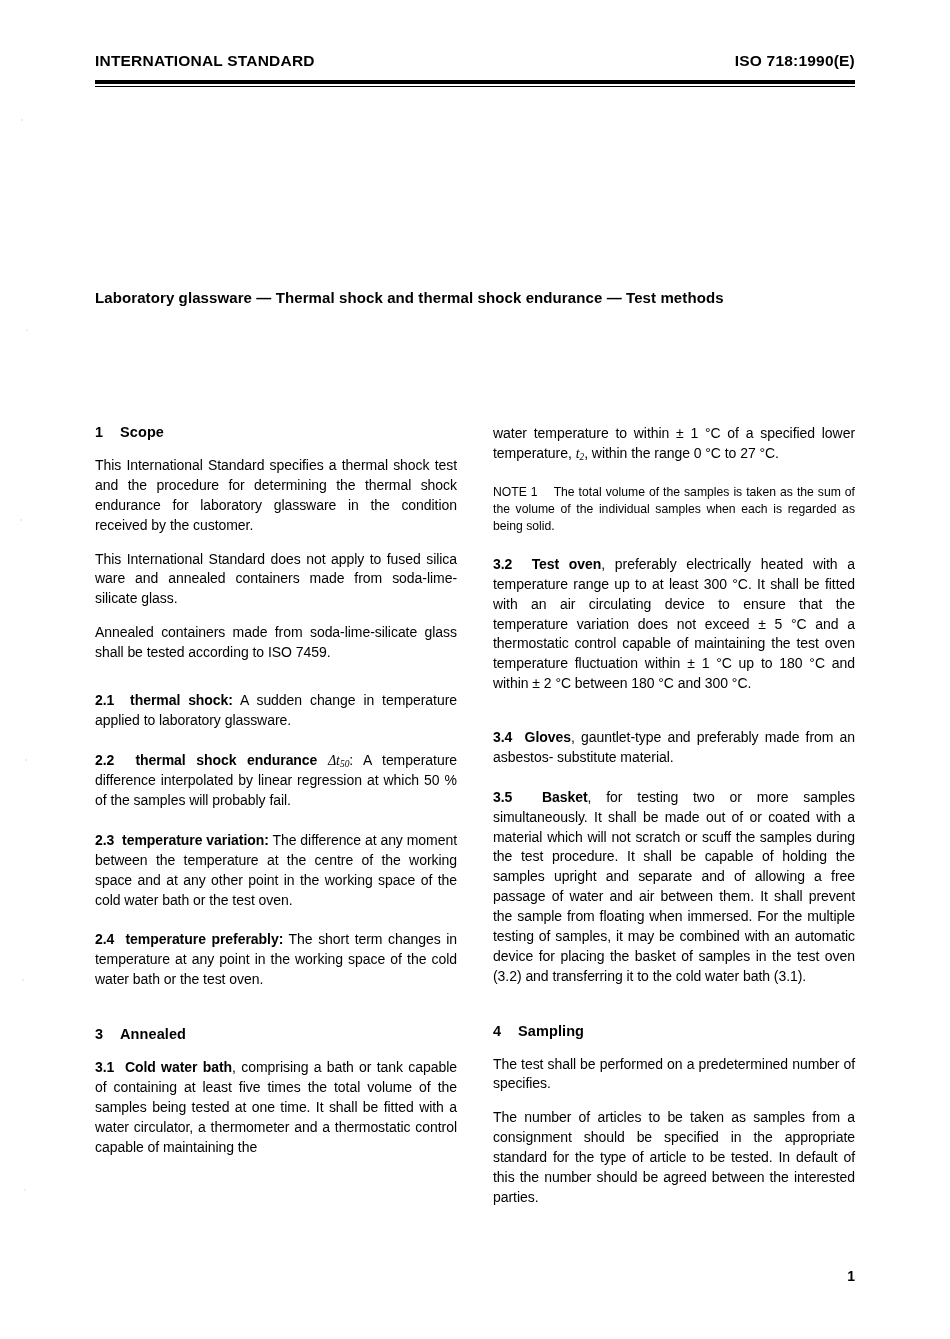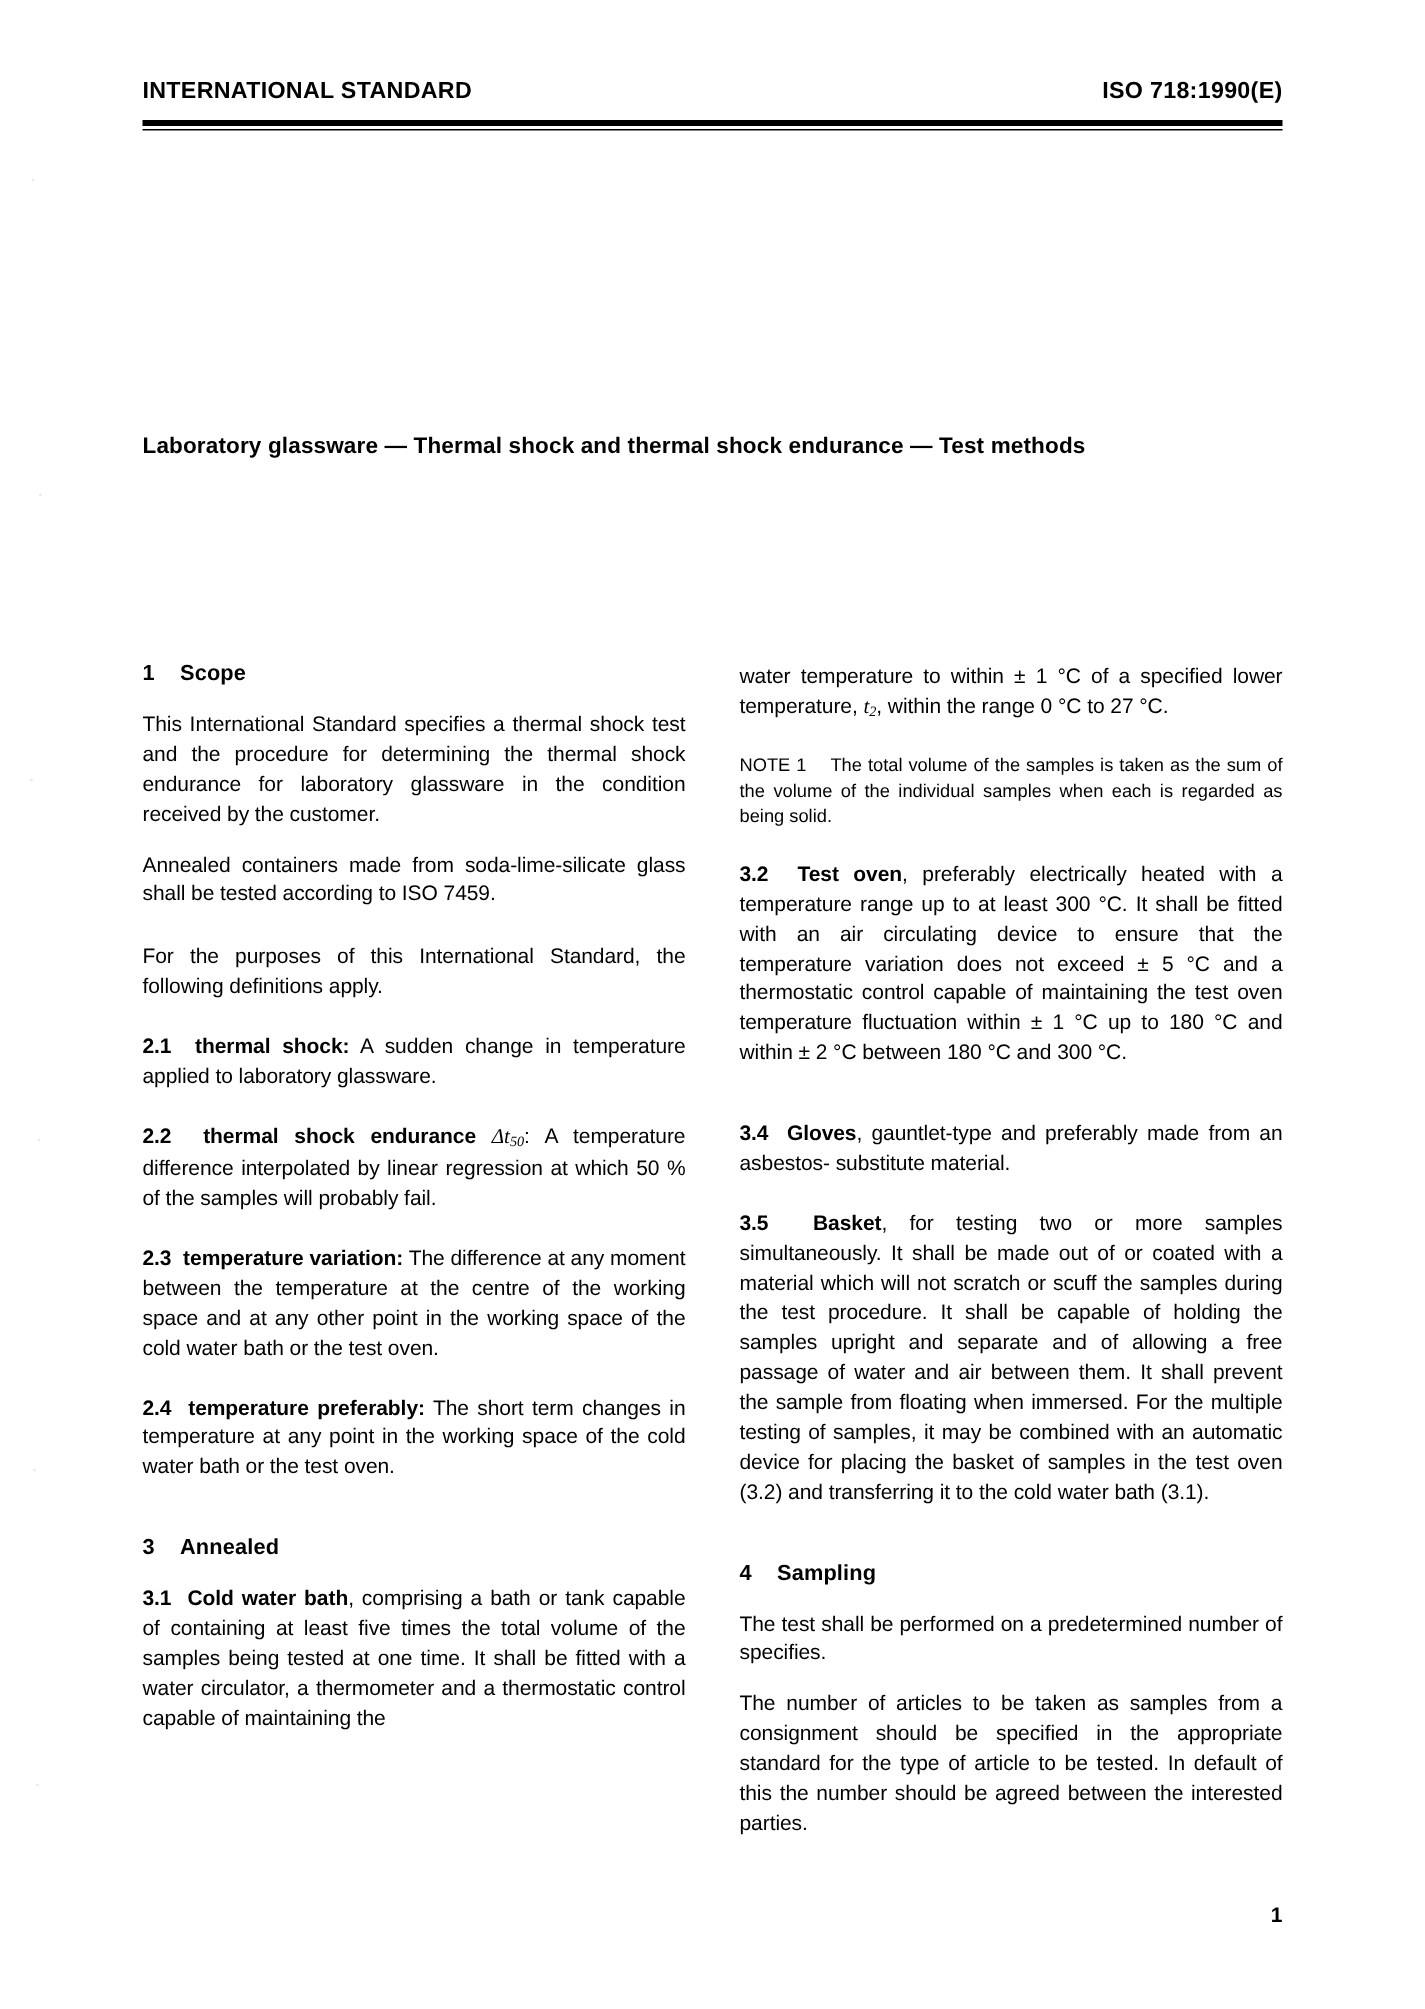--- a/index.html
+++ b/index.html
@@ -72,21 +72,21 @@
     font-size: 15px;
     font-weight: bold;
     line-height: 1.34;
     letter-spacing: 0.1px;
   }
 
   
   .columns {
     position: absolute;
     left: 0;
-    top: 441px;
+    top: 424px;
     width: 760px;
     display: flex;
     gap: 36px;
   }
   .col {
     width: 362px;
   }
 
   h2.sect {
     font-size: 14.5px;
@@ -179,25 +179,25 @@
     <div class="header-rule-thin"></div>
 
     <h1 class="doc-title">Laboratory glassware — Thermal shock and thermal shock endurance — Test methods</h1>
 
     <div class="columns">
 
       <div class="col">
 
         <h2 class="sect"><span class="num">1</span><span>Scope</span></h2>
         <p class="body">This International Standard specifies a thermal shock test and the procedure for determining the thermal shock endurance for laboratory glassware in the condition received by the customer.</p>
+        <p class="body">This International Standard does not apply to fused silica ware and annealed containers made from soda-lime-silicate glass.</p>
         <p class="body last">Annealed containers made from soda-lime-silicate glass shall be tested according to ISO 7459.</p>
 
         <div class="gap-l"></div>
 
-        <p class="body">For the purposes of this International Standard, the following definitions apply.</p>
 
         <div class="gap-s"></div>
 
         <p class="body"><span class="defnum">2.1</span>&nbsp;&nbsp;<span class="term">thermal shock:</span><span> A sudden change in temperature applied to laboratory glassware.</span></p>
 
         <div class="gap-s"></div>
 
         <p class="body"><span class="defnum">2.2</span>&nbsp;&nbsp;<span class="term">thermal shock endurance</span> <i class="var">Δ<i>t</i><sub>50</sub></i><span>: A temperature difference interpolated by linear regression at which 50 % of the samples will probably fail.</span></p>
 
         <div class="gap-s"></div>

